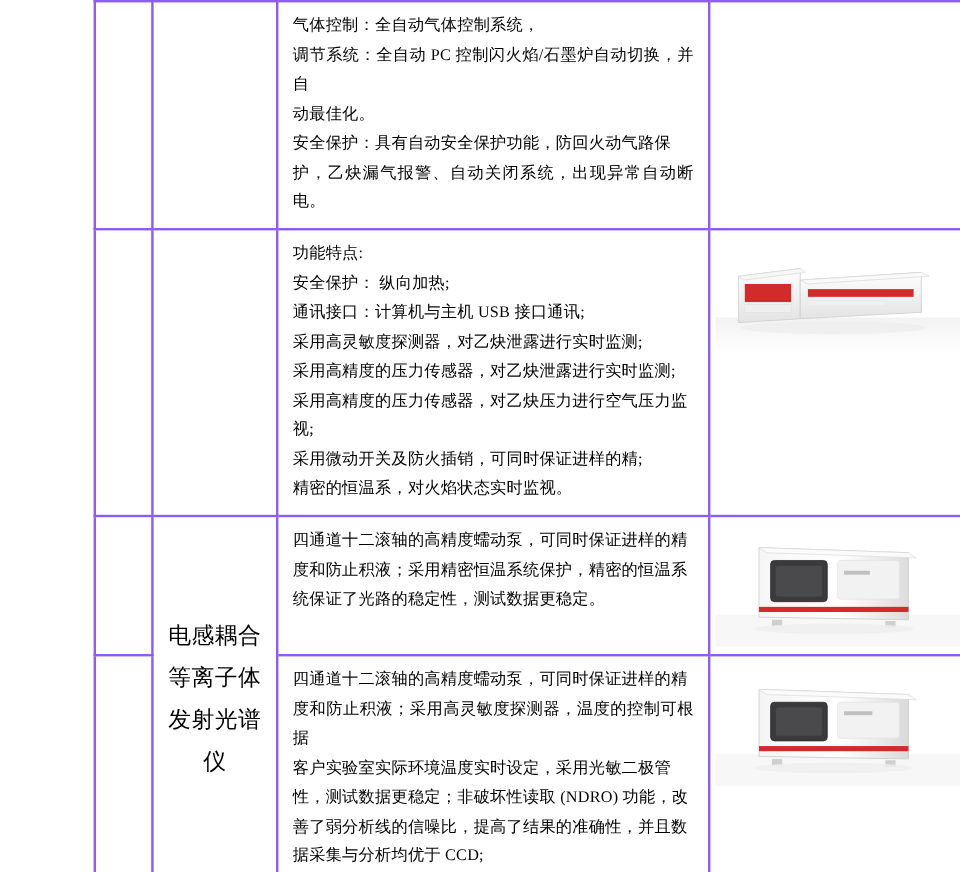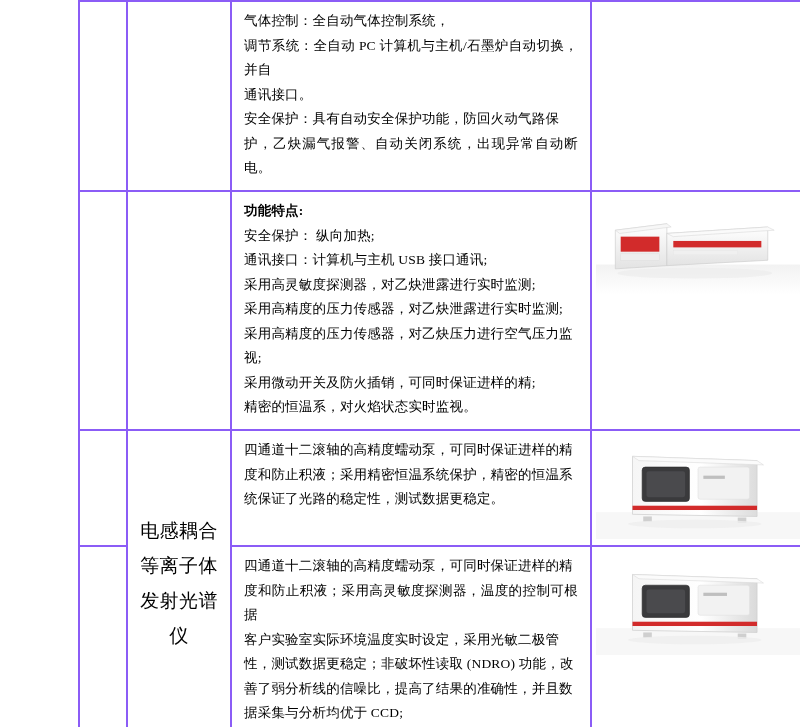--- a/index.html
+++ b/index.html
@@ -55,21 +55,21 @@
     line-height: 1.82;
     letter-spacing: 0.2px;
     text-align: justify;
     text-justify: inter-ideograph;
   }
   .txt p {
     margin: 0;
     text-indent: 0;
   }
   .bold {
-    font-weight: bold;
+    font-weight: normal;
   }
   .img-cell {
     text-align: center;
     vertical-align: middle;
   }
   .device-img {
     width: 100%;
     height: 100%;
     display: block;
   }
@@ -98,22 +98,22 @@
       <col class="c4">
     </colgroup>
     <tbody>
 
       <tr>
         <td></td>
         <td></td>
         <td>
           <div class="cell-pad txt">
             <p>气体控制：全自动气体控制系统，</p>
-            <p>调节系统：全自动 PC 计算机与主机/石墨炉自动切换，并自</p>
-            <p>通讯接口。</p>
+            <p>调节系统：全自动 PC 控制闪火焰/石墨炉自动切换，并自</p>
+            <p>动最佳化。</p>
             <p>安全保护：具有自动安全保护功能，防回火动气路保</p>
             <p>护，乙炔漏气报警、自动关闭系统，出现异常自动断电。</p>
           </div>
         </td>
         <td class="img-cell"></td>
       </tr>
 
       <tr>
         <td></td>
         <td></td>

